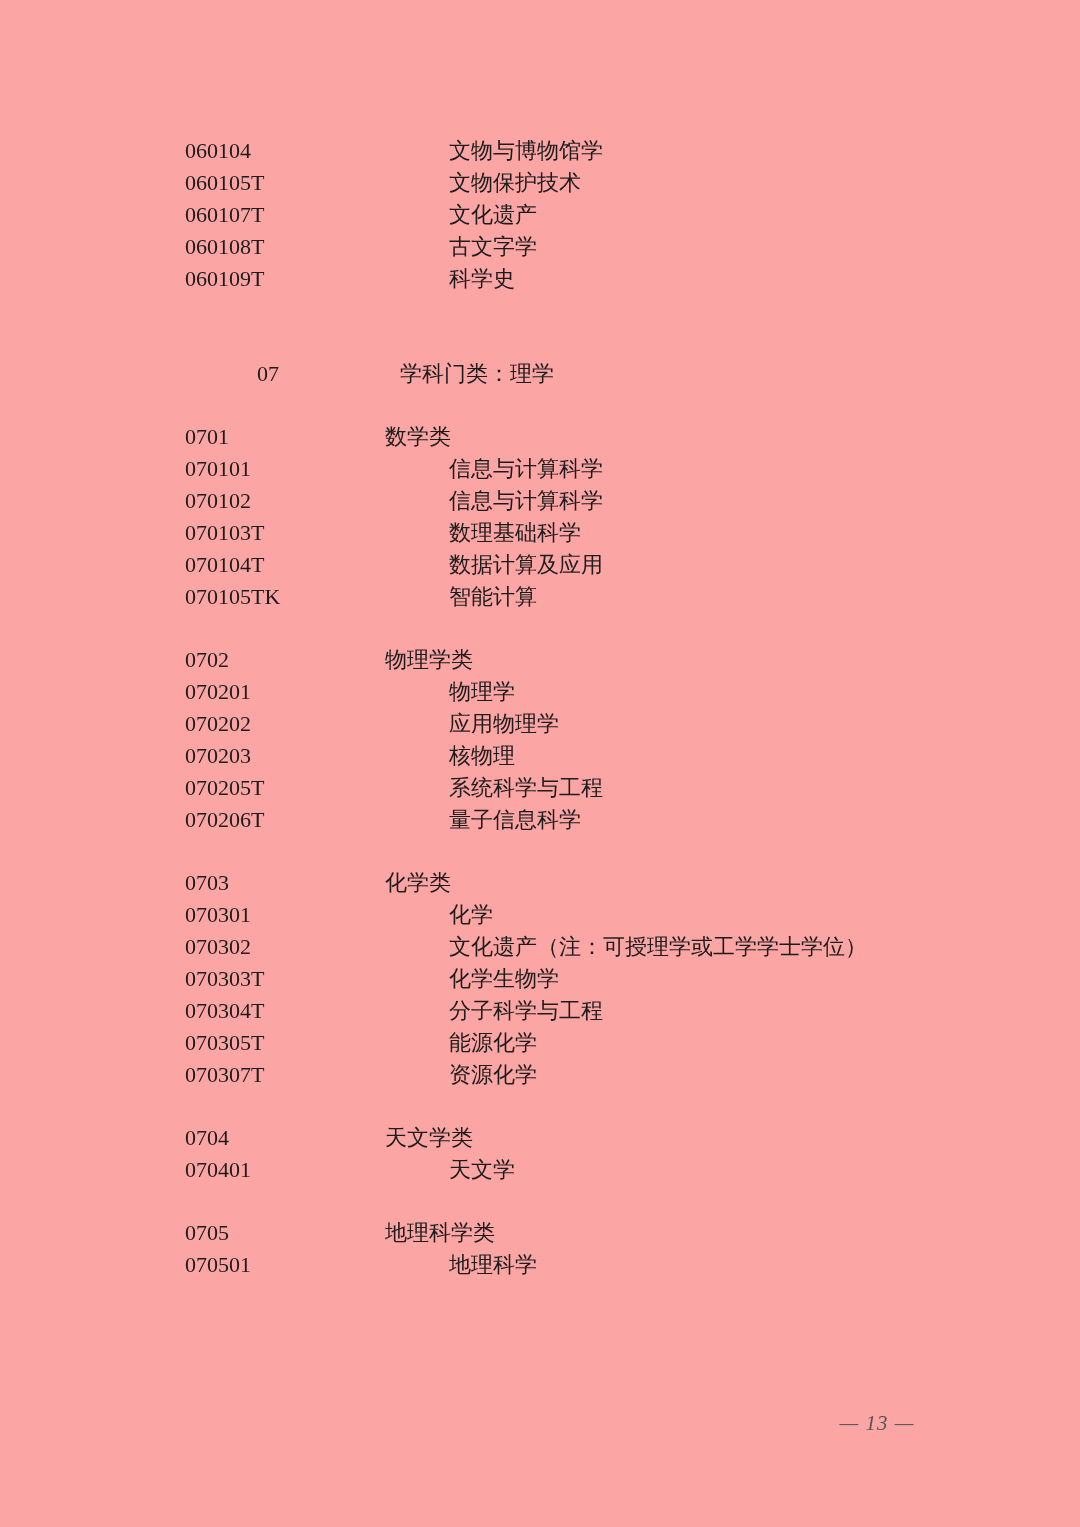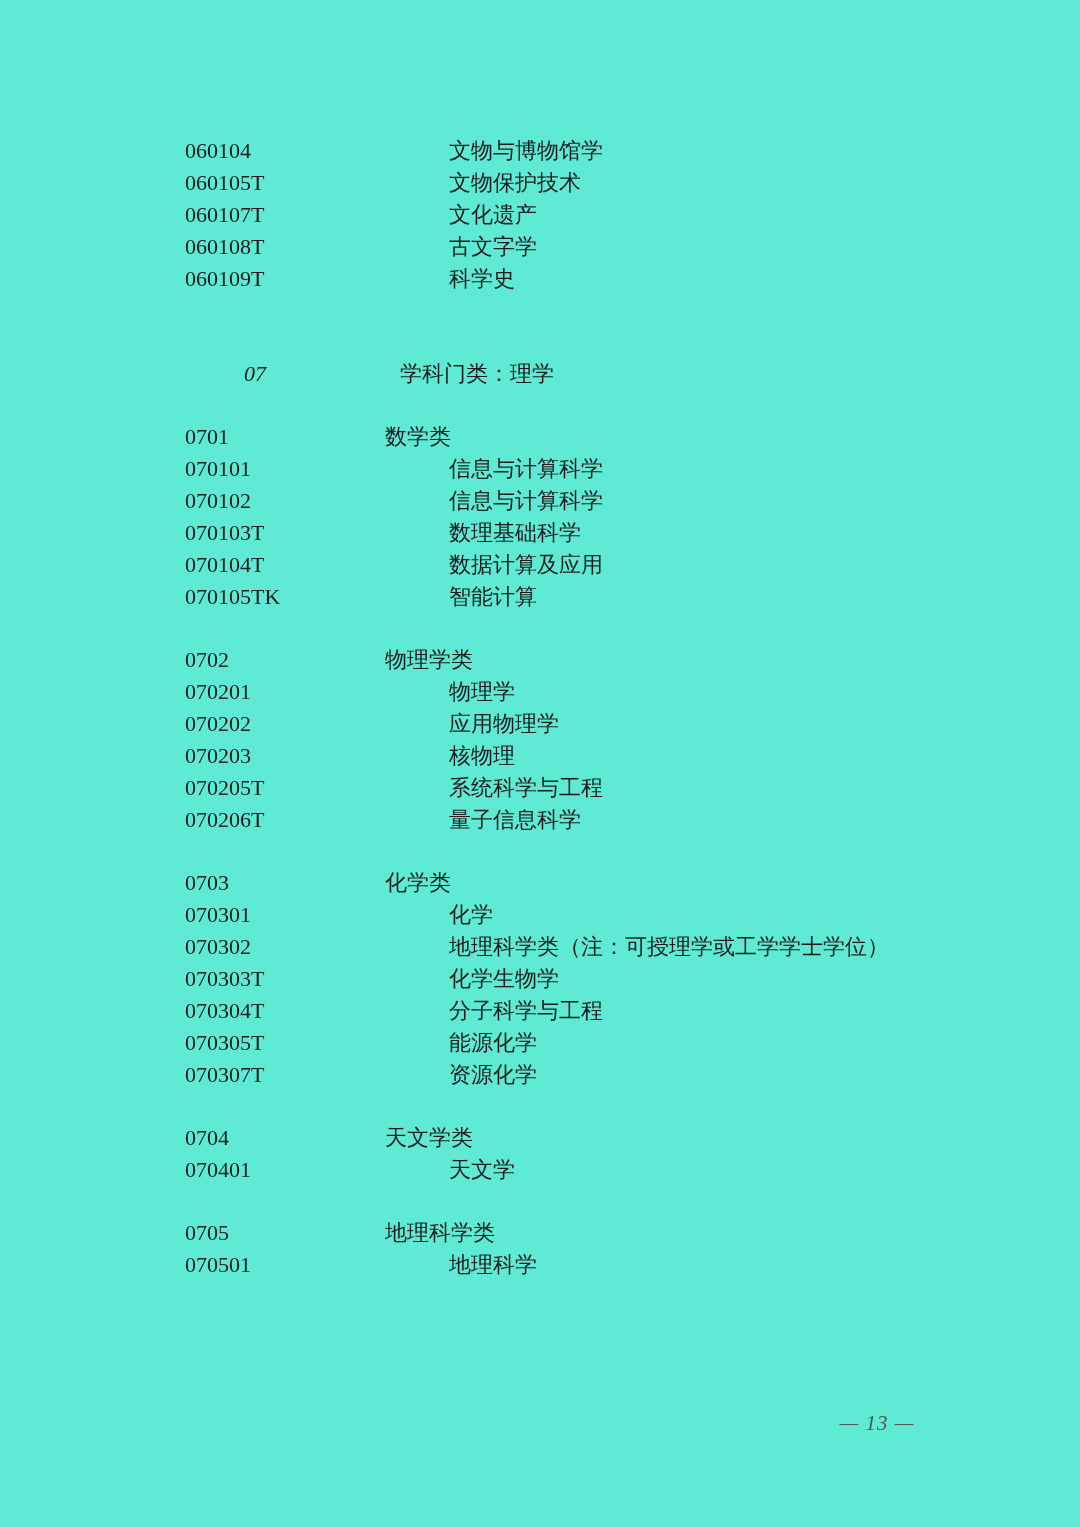--- a/index.html
+++ b/index.html
@@ -4,21 +4,21 @@
 <style>
   html, body {
     margin: 0;
     padding: 0;
     background: #ffffff;
   }
   .page {
     position: relative;
     width: 1080px;
     height: 1527px;
-    background: #5eead4;
+    background: #fca5a5;
     overflow: hidden;
     font-family: "Liberation Serif", "DejaVu Serif", serif;
     color: #1c1c1c;
   }
   .content {
     position: absolute;
     top: 135px;
     left: 0;
     width: 100%;
   }
@@ -37,22 +37,21 @@
     position: absolute;
     left: 385px;
   }
   .row.major .name {
     position: absolute;
     left: 408px;
     margin-left: 41px;
   }
   .row.section-header .hcode {
     position: absolute;
-    left: 244px;
-    font-style: italic;
+    left: 257px;
   }
   .row.section-header .htitle {
     position: absolute;
     left: 400px;
   }
   .spacer { height: 31px; }
   .spacer-xl { height: 63px; }
   .footer {
     position: absolute;
     top: 1407px;
@@ -160,21 +159,21 @@
     <div class="row category">
       <span class="code">0703</span>
       <span class="name">化学类</span>
     </div>
     <div class="row major">
       <span class="code">070301</span>
       <span class="name">化学</span>
     </div>
     <div class="row major">
       <span class="code">070302</span>
-      <span class="name">地理科学类（注：可授理学或工学学士学位）</span>
+      <span class="name">文化遗产（注：可授理学或工学学士学位）</span>
     </div>
     <div class="row major">
       <span class="code">070303T</span>
       <span class="name">化学生物学</span>
     </div>
     <div class="row major">
       <span class="code">070304T</span>
       <span class="name">分子科学与工程</span>
     </div>
     <div class="row major">

